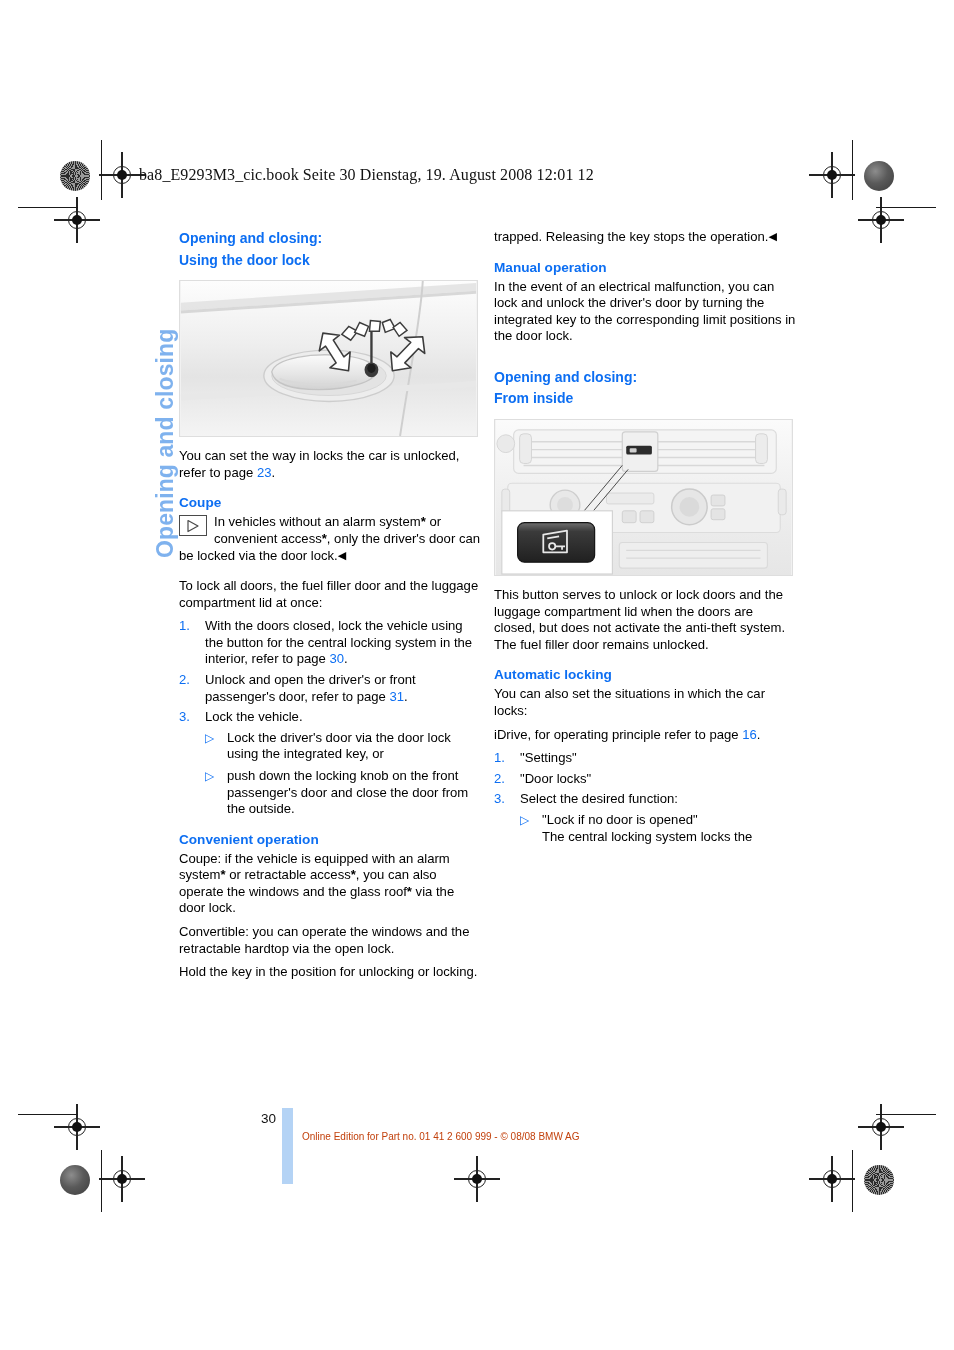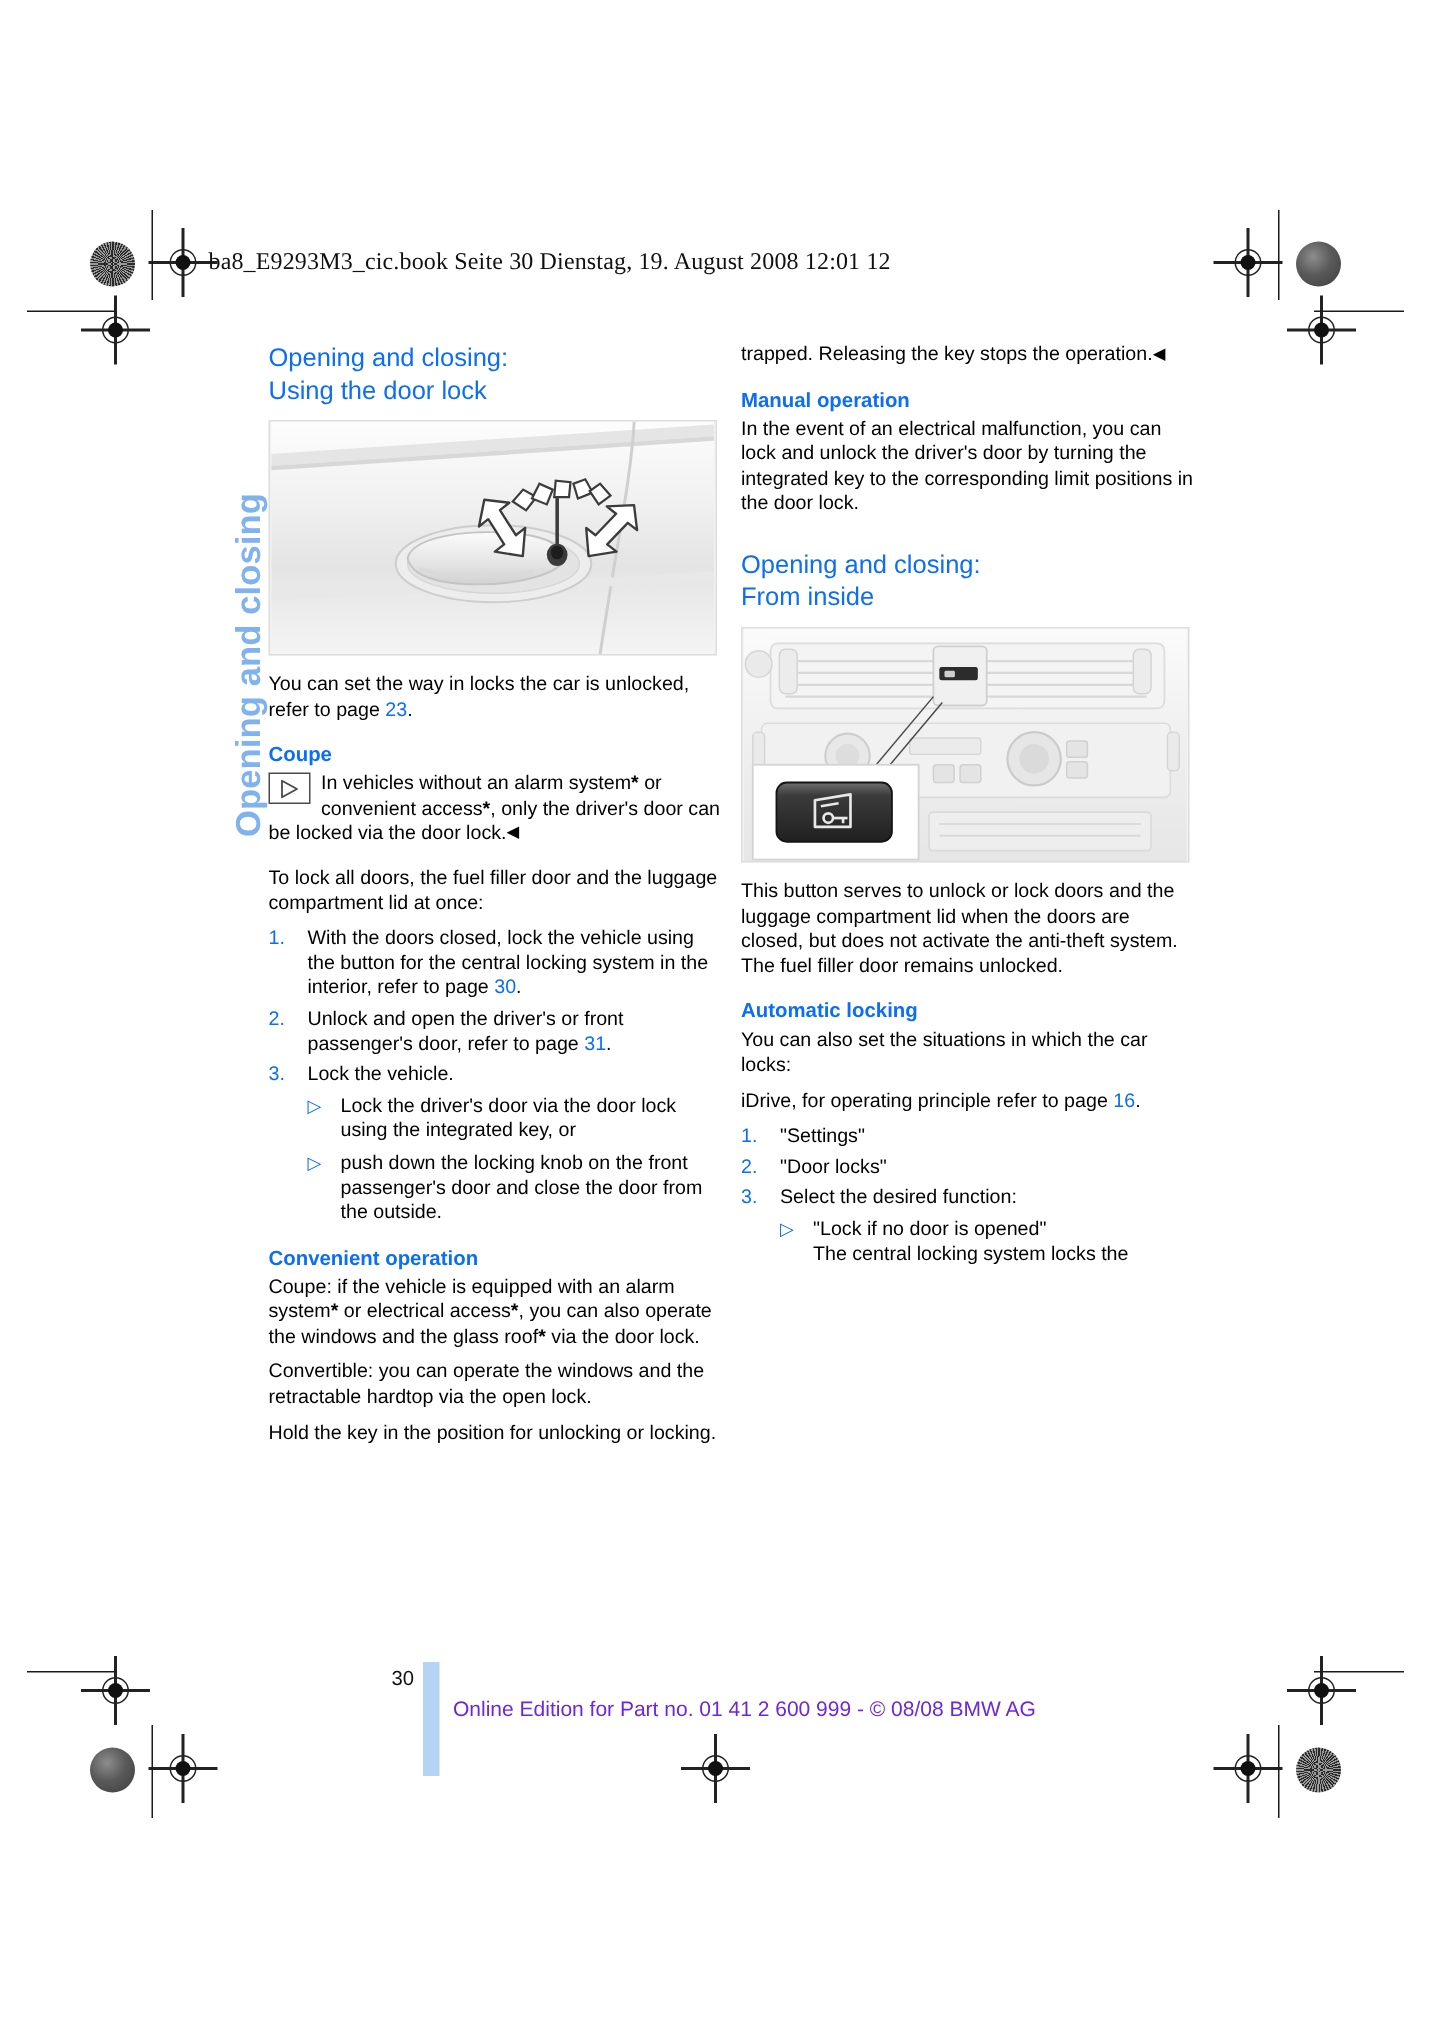--- a/index.html
+++ b/index.html
@@ -97,23 +97,23 @@
     position: absolute;
     top: 228px;
     width: 304px;
     font-size: 13.1px;
     line-height: 16.6px;
   }
   .col-left  { left: 179px; }
   .col-right { left: 494px; }
 
   h1.section-title {
-    font-size: 17px;
+    font-size: 14px;
     line-height: 21.5px;
-    font-weight: normal;
+    font-weight: bold;
     color: #0c6ef2;
     margin: 0 0 9px 0;
   }
   h2.sub-title {
     font-size: 13.6px;
     line-height: 17px;
     font-weight: bold;
     color: #0c6ef2;
     margin: 13px 0 3px 0;
   }
@@ -233,22 +233,22 @@
     left: 282px;
     top: 1108px;
     width: 11px;
     height: 76px;
     background: #b4d3f5;
   }
   .footer-text {
     position: absolute;
     left: 302px;
     top: 1131px;
-    font-size: 14px;
-    color: #6d28d9;
+    font-size: 10px;
+    color: #c2410c;
     white-space: nowrap;
   }
 </style>
 </head>
 <body>
 
 <div class="reg-dot" style="left:60px; top:161px;"></div>
 <div class="reg-crosshair" style="left:105px; top:158px;">
   <div class="vline"></div>
     <div class="hline"></div>
@@ -407,21 +407,21 @@
         </li>
         <li>
           <span class="bullet">▷</span><span>push down the locking knob on the front passenger's door and close the door from the outside.</span>
         </li>
       </ul>
     </li>
   </ol>
 
   <h2 class="sub-title">Convenient operation</h2>
 
-  <p class="body"><span>Coupe: if the vehicle is equipped with an alarm system</span><span class="star">*</span><span> or electrical access</span><span class="star">*</span><span>, you can also operate the windows and the glass roof</span><span class="star">*</span><span> via the door lock.</span></p>
+  <p class="body"><span>Coupe: if the vehicle is equipped with an alarm system</span><span class="star">*</span><span> or retractable access</span><span class="star">*</span><span>, you can also operate the windows and the glass roof</span><span class="star">*</span><span> via the door lock.</span></p>
 
   <p class="body">Convertible: you can operate the windows and the retractable hardtop via the open lock.</p>
   <p class="body">Hold the key in the position for unlocking or locking.</p>
 
 
 </div>
 
 <div class="col col-right">
 
   <p class="body"><span>trapped. Releasing the key stops the operation.</span><span class="endmark">◀</span></p>

